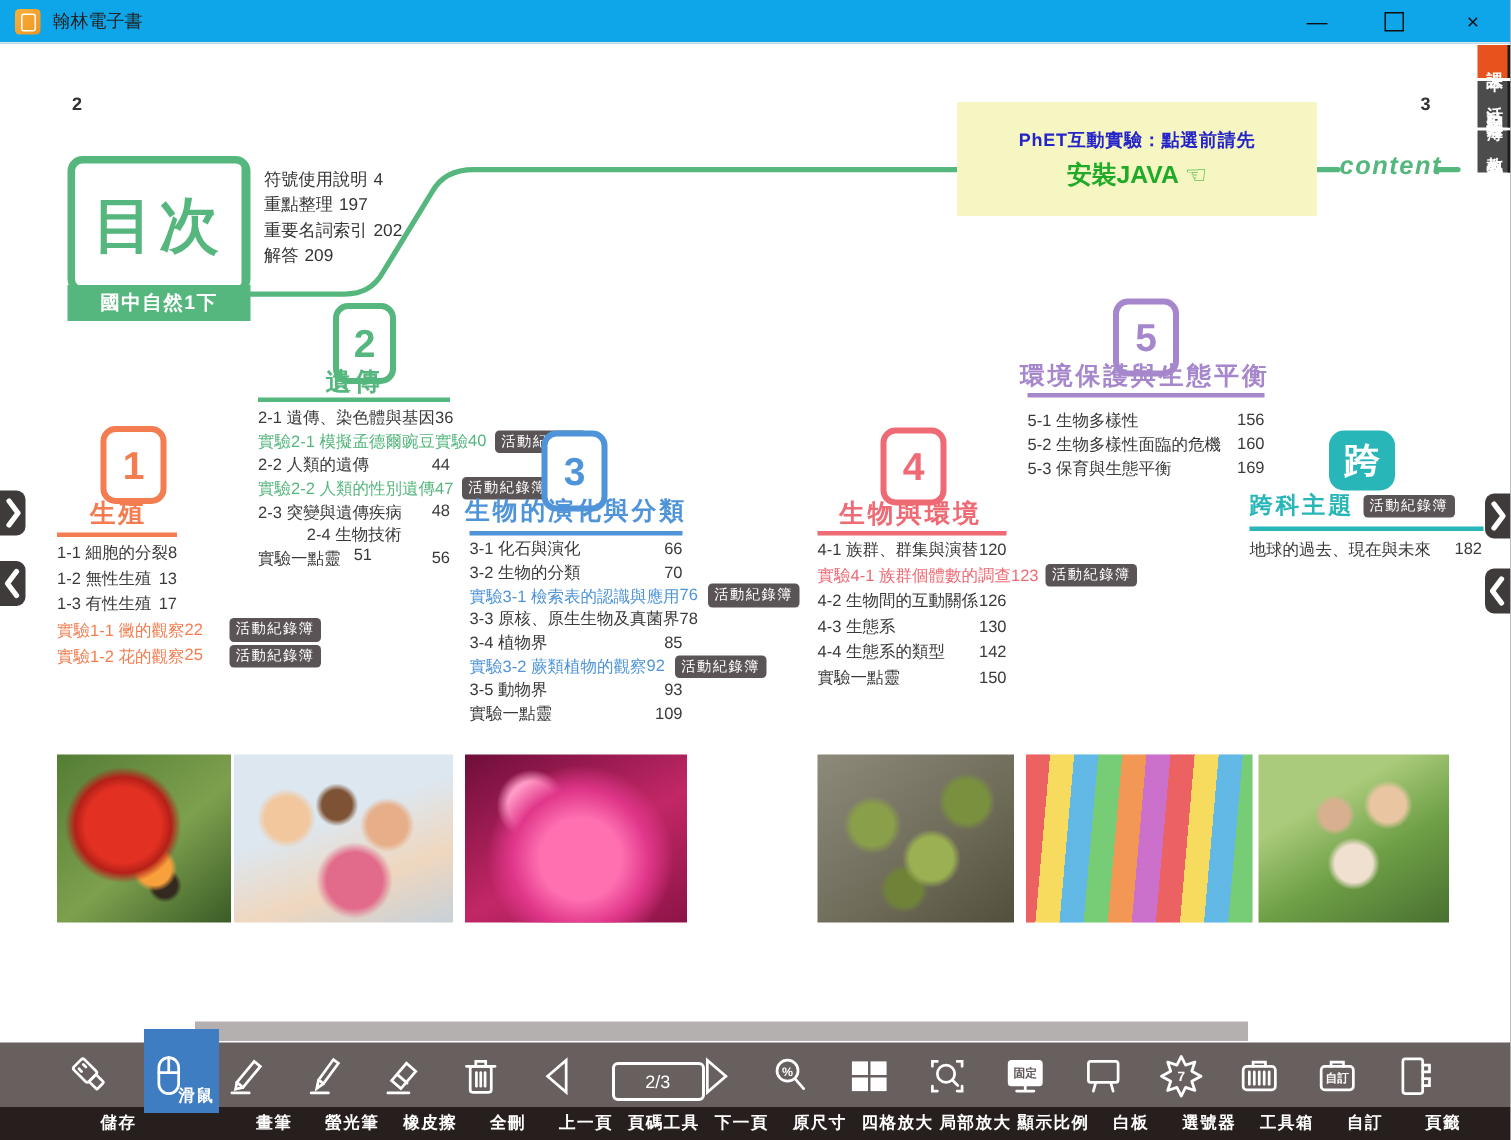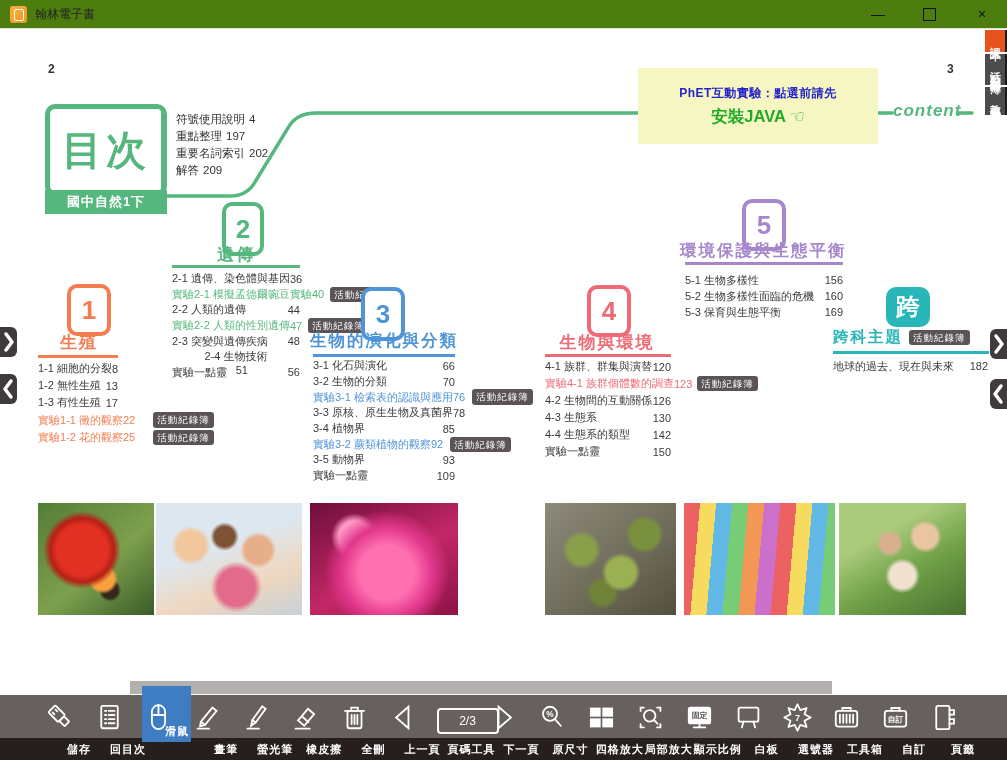--- a/index.html
+++ b/index.html
@@ -1,19 +1,19 @@
 <!DOCTYPE html>
 <html><head>
 <meta charset="utf-8">
 <style>
   html,body{margin:0;padding:0;background:#888;}
   #app{position:relative;width:1007px;height:760px;background:#fff;overflow:hidden;
        font-family:"Liberation Sans","DejaVu Sans",sans-serif;}
   
-  #titlebar{position:absolute;left:0;top:0;width:100%;height:28px;background:#4d7c0f;
+  #titlebar{position:absolute;left:0;top:0;width:100%;height:28px;background:#0ea5e9;
             border-bottom:1px solid #e3e3e3;display:flex;align-items:center;}
   #appicon{width:17px;height:17px;margin-left:10px;border-radius:3px;
            background:linear-gradient(135deg,#f7b23c,#ef9422);position:relative;}
   #appicon::after{content:"";position:absolute;left:4px;top:3px;width:8px;height:10px;
            border:1.5px solid #fff;border-radius:2px;}
   #wtitle{margin-left:8px;font-size:12px;color:#222;}
   .wcwrap{margin-left:auto;display:flex;align-items:center;gap:30px;margin-right:14px;}
   .wc{width:22px;text-align:center;font-size:14px;color:#111;cursor:default;line-height:26px;}
   #btn-max{position:relative;height:26px;}
   #btn-max::after{content:"";position:absolute;left:4px;top:7px;width:11px;height:11px;border:1.2px solid #111;}
@@ -358,36 +358,20 @@
             <g transform="rotate(-45 20 20)">
               <rect x="14" y="5" width="12" height="17" rx="2"></rect>
               <rect x="16" y="22" width="8" height="9" rx="1"></rect>
               <line x1="17.5" y1="9" x2="17.5" y2="12"></line>
               <line x1="22.5" y1="9" x2="22.5" y2="12"></line>
             </g>
           </svg>
         </div>
         <div class="tlabel">儲存</div>
       </div>
-      <div class="tool">
-        <div class="ticon">
-          <svg viewBox="0 0 40 40" width="33" height="33" fill="none" stroke="#fff" stroke-width="2.2" stroke-linecap="round">
-            <rect x="10" y="6" width="20" height="27" rx="2"></rect>
-            <line x1="14.5" y1="12" x2="16" y2="12"></line>
-            <line x1="19" y1="12" x2="26" y2="12"></line>
-            <line x1="14.5" y1="17" x2="16" y2="17"></line>
-            <line x1="19" y1="17" x2="26" y2="17"></line>
-            <line x1="14.5" y1="22" x2="16" y2="22"></line>
-            <line x1="19" y1="22" x2="26" y2="22"></line>
-            <line x1="14.5" y1="27" x2="16" y2="27"></line>
-            <line x1="19" y1="27" x2="26" y2="27"></line>
-          </svg>
-        </div>
-        <div class="tlabel">回目次</div>
-      </div>
       <div class="tool sel">
         <div class="ticon">
           <svg viewBox="0 0 40 40" width="33" height="33" fill="none" stroke="#fff" stroke-width="2.2" stroke-linecap="round">
             <rect x="12" y="5" width="16" height="29" rx="8"></rect>
             <line x1="20" y1="5" x2="20" y2="17"></line>
             <line x1="12" y1="17" x2="28" y2="17"></line>
           </svg>
         </div>
         <div class="tlabel">滑鼠</div>
       </div>

